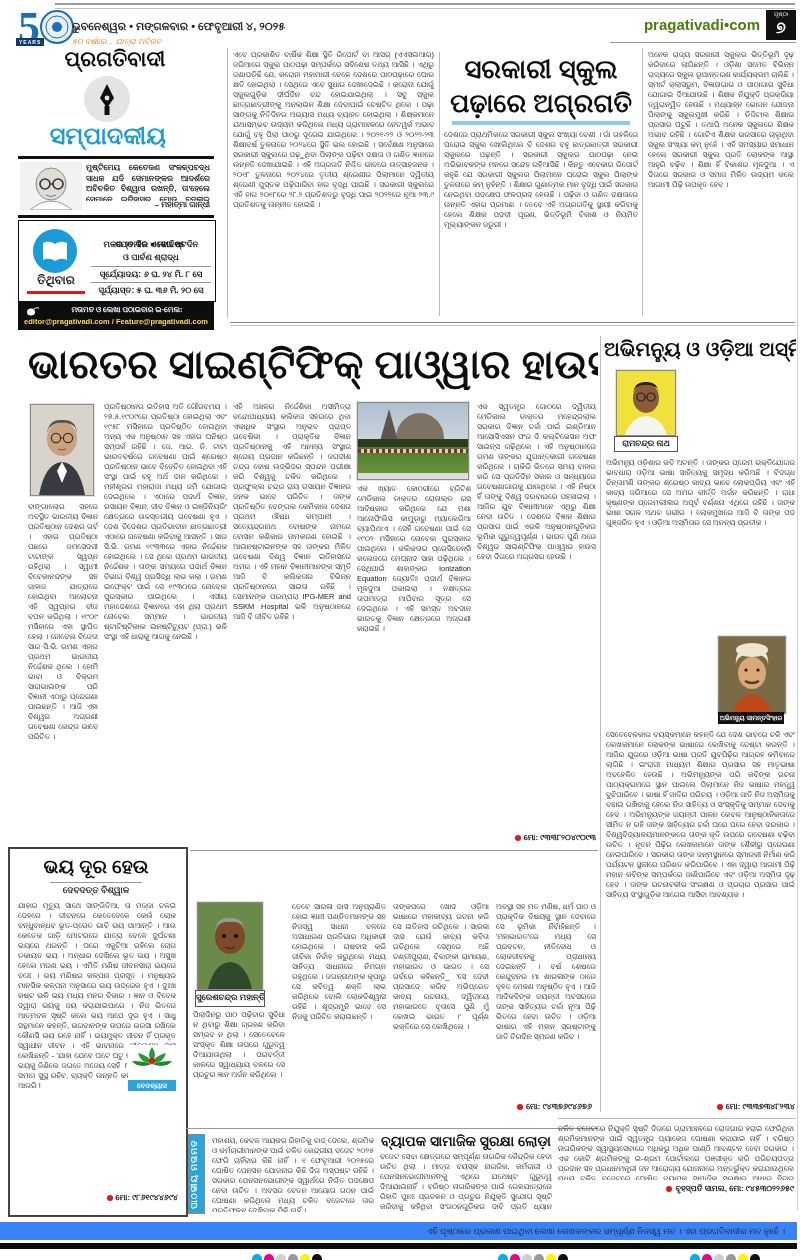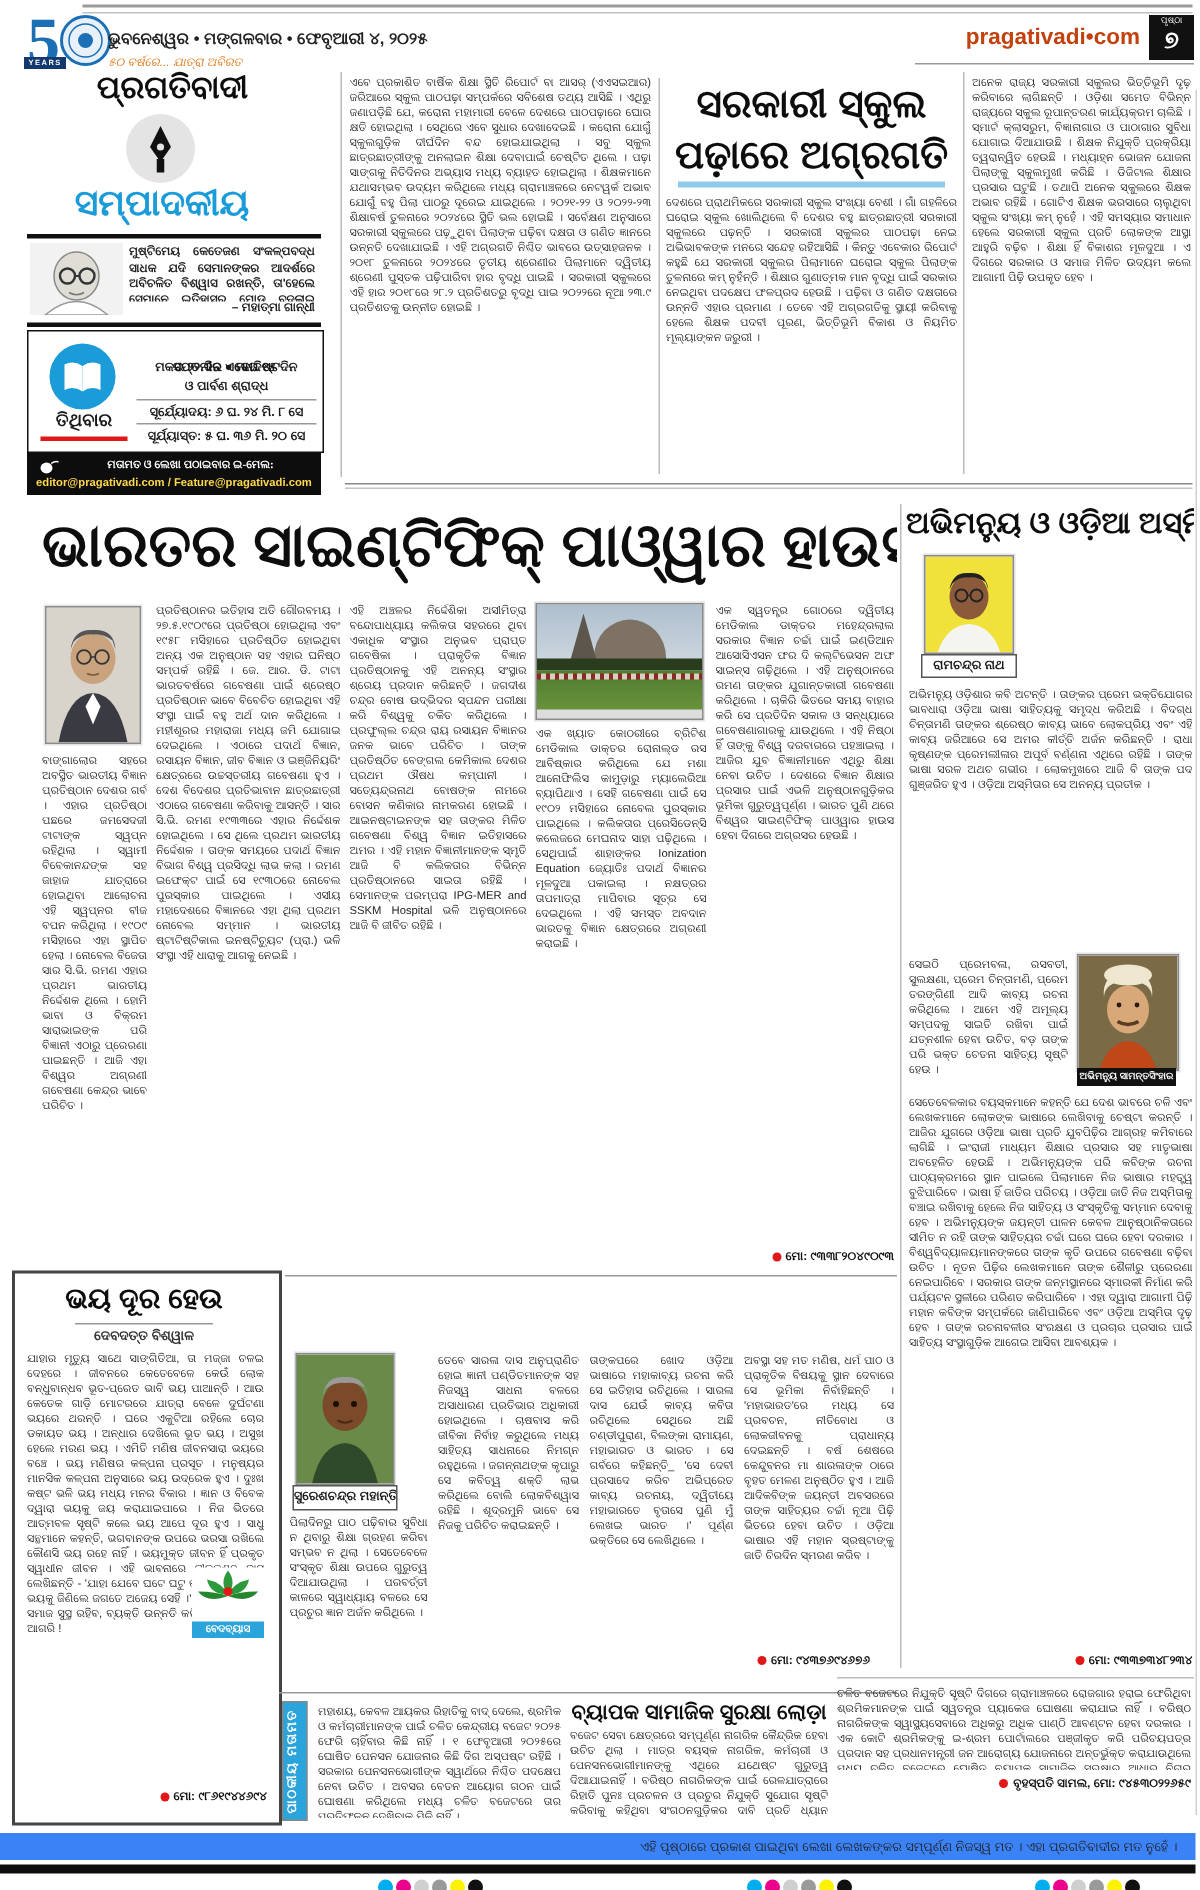--- a/index.html
+++ b/index.html
@@ -37,21 +37,21 @@
     <svg class="abs" style="left:22px;top:2px;" width="34" height="34" viewBox="0 0 34 34">
       <circle cx="17" cy="17" r="16" fill="#e8f0fa" stroke="#1b6fb5" stroke-width="2"></circle>
       <circle cx="17" cy="17" r="11" fill="none" stroke="#1b6fb5" stroke-width="1"></circle>
       <circle cx="17" cy="17" r="5" fill="#1b6fb5"></circle>
     </svg>
   </div>
 
   <div class="abs" style="left:72px;top:20px;width:300px;height:14px;font-size:11px;font-weight:bold;color:#222;overflow:hidden;white-space:nowrap;">ଭୁବନେଶ୍ୱର • ମଙ୍ଗଳବାର • ଫେବୃଆରୀ ୪, ୨୦୨୫</div>
   <div class="abs" style="left:72px;top:37px;width:200px;height:11px;font-size:8px;font-style:italic;color:#e07818;overflow:hidden;white-space:nowrap;">୫୦ ବର୍ଷରେ... ଯାତ୍ରା ଅବିରତ</div>
 
-  <div class="abs" style="left:620px;top:16px;width:140px;height:20px;font-size:15px;font-weight:bold;color:#c2410c;text-align:right;white-space:nowrap;">pragativadi•com</div>
+  <div class="abs" style="left:620px;top:16px;width:140px;height:20px;font-size:15px;font-weight:bold;color:#4d7c0f;text-align:right;white-space:nowrap;">pragativadi•com</div>
   <div class="abs" style="left:766px;top:10px;width:30px;height:30px;background:#111;color:#fff;text-align:center;overflow:hidden;">
     <div style="font-size:6px;line-height:9px;">ପୃଷ୍ଠା</div>
     <div style="font-size:16px;font-weight:bold;line-height:18px;">୭</div>
   </div>
   <div class="abs" style="left:610px;top:42px;width:186px;height:1px;background:#999;"></div>
 
   <div class="abs center" style="left:40px;top:47px;width:150px;height:26px;font-size:21px;font-weight:bold;color:#0d0d0d;overflow:hidden;white-space:nowrap;">ପ୍ରଗତିବାଦୀ</div>
   <div class="abs" style="left:84px;top:76px;width:46px;height:46px;border-radius:50%;background:#e4e4e4;">
     <svg width="46" height="46" viewBox="0 0 46 46">
       <polygon points="23,8 30,22 23,32 16,22" fill="#111"></polygon>
@@ -156,21 +156,20 @@
       <ellipse cx="29" cy="27" rx="13" ry="15" fill="#8a5a3a"></ellipse>
       <path d="M16 22 Q18 10 29 11 Q40 10 42 22 L40 17 Q34 13 29 14 Q23 13 18 18 Z" fill="#222"></path>
       <circle cx="24" cy="26" r="4" fill="none" stroke="#222" stroke-width="1.2"></circle>
       <circle cx="34" cy="26" r="4" fill="none" stroke="#222" stroke-width="1.2"></circle>
       <line x1="28" y1="26" x2="30" y2="26" stroke="#222" stroke-width="1"></line>
       <path d="M8 64 Q14 46 29 45 Q44 46 50 64 Z" fill="#f5f5f0"></path>
     </svg>
   </div>
   <div class="abs caption-bar" style="left:614px;top:436px;width:62px;height:14px;white-space:nowrap;">ରାମଚନ୍ଦ୍ର ନାଥ</div>
   <div class="abs body-txt" style="left:606px;top:458px;width:189px;height:176px;">ଅଭିମନ୍ୟୁ ଓଡ଼ିଶାର କବି ଅଟନ୍ତି । ତାଙ୍କର ପ୍ରେମ ଭକ୍ତିଯୋଗର ଭାବଧାରା ଓଡ଼ିଆ ଭାଷା ସାହିତ୍ୟକୁ ସମୃଦ୍ଧ କରିଅଛି । ବିଦଗ୍ଧ ଚିନ୍ତାମଣି ତାଙ୍କର ଶ୍ରେଷ୍ଠ କାବ୍ୟ ଭାବେ ଲୋକପ୍ରିୟ ଏବଂ ଏହି କାବ୍ୟ ଜରିଆରେ ସେ ଅମର କୀର୍ତ୍ତି ଅର୍ଜନ କରିଛନ୍ତି । ରାଧା କୃଷ୍ଣଙ୍କ ପ୍ରେମଲୀଳାର ଅପୂର୍ବ ବର୍ଣ୍ଣନା ଏଥିରେ ରହିଛି । ତାଙ୍କ ଭାଷା ସରଳ ଅଥଚ ଗଭୀର । ଲୋକମୁଖରେ ଆଜି ବି ତାଙ୍କ ପଦ ଗୁଞ୍ଜରିତ ହୁଏ । ଓଡ଼ିଆ ଅସ୍ମିତାର ସେ ଅନନ୍ୟ ପ୍ରତୀକ ।</div>
-  <div class="abs body-txt" style="left:606px;top:638px;width:106px;height:88px;">ସେଇଠି ପ୍ରେମବଳା, ରସବତୀ, ସୁଲକ୍ଷଣା, ପ୍ରେମ ଚିନ୍ତାମଣି, ପ୍ରେମ ତରଙ୍ଗିଣୀ ଆଦି କାବ୍ୟ ରଚନା କରିଥିଲେ । ଆମେ ଏହି ଅମୂଲ୍ୟ ସମ୍ପଦକୁ ସାଇତି ରଖିବା ପାଇଁ ଯତ୍ନଶୀଳ ହେବା ଉଚିତ, ବଡ଼ ତାଙ୍କ ପରି ଭକ୍ତ ଚେତନା ସାହିତ୍ୟ ସୃଷ୍ଟି ହେଉ ।</div>
   <div class="abs photo-frame" style="left:718px;top:636px;width:66px;height:76px;">
     <svg width="66" height="76" viewBox="0 0 66 76">
       <rect width="66" height="76" fill="#7a6a46"></rect>
       <ellipse cx="33" cy="36" rx="14" ry="16" fill="#d8a878"></ellipse>
       <path d="M17 28 Q15 12 33 10 Q51 12 49 28 Q49 18 33 16 Q17 18 17 28 Z" fill="#efe6cf"></path>
       <ellipse cx="33" cy="13" rx="16" ry="7" fill="#efe6cf"></ellipse>
       <path d="M26 44 Q33 48 40 44" stroke="#5a3a22" stroke-width="2.4" fill="none"></path>
       <circle cx="27" cy="33" r="1.6" fill="#2a1a0e"></circle>
       <circle cx="39" cy="33" r="1.6" fill="#2a1a0e"></circle>
       <path d="M14 76 Q20 58 33 57 Q46 58 52 76 Z" fill="#c04818"></path>
@@ -209,21 +208,21 @@
       <circle cx="38" cy="33" r="2" fill="#1a0e06"></circle>
       <path d="M27 44 Q32 47 37 44" stroke="#4a2a14" stroke-width="1.4" fill="none"></path>
       <path d="M10 86 Q16 60 32 59 Q48 60 54 86 Z" fill="#2e4a2a"></path>
     </svg>
   </div>
   <div class="abs caption-bar" style="left:195px;top:990px;width:68px;height:15px;white-space:nowrap;">ସୁରେଶଚନ୍ଦ୍ର ମହାନ୍ତି</div>
   <div class="abs body-txt" style="left:193px;top:1010px;width:92px;height:112px;">ପିଲାଦିନରୁ ପାଠ ପଢ଼ିବାର ସୁବିଧା ନ ଥିବାରୁ ଶିକ୍ଷା ଗ୍ରହଣ କରିବା ସମ୍ଭବ ନ ଥିଲା । ସେତେବେଳେ ସଂସ୍କୃତ ଶିକ୍ଷା ଉପରେ ଗୁରୁତ୍ୱ ଦିଆଯାଉଥିଲା । ପରବର୍ତ୍ତୀ କାଳରେ ସ୍ୱାଧ୍ୟାୟ ବଳରେ ସେ ପ୍ରଚୁର ଜ୍ଞାନ ଅର୍ଜନ କରିଥିଲେ ।</div>
   <div class="abs body-txt" style="left:292px;top:902px;width:94px;height:220px;">ତେବେ ସାରଳା ଦାସ ଅନୁପ୍ରାଣିତ ହୋଇ ଜ୍ଞାନୀ ପଣ୍ଡିତମାନଙ୍କ ସହ ନିଜସ୍ୱ ସାଧନା ବଳରେ ଅସାଧାରଣ ପ୍ରତିଭାର ଅଧିକାରୀ ହୋଇଥିଲେ । ଚାଷବାସ କରି ଜୀବିକା ନିର୍ବାହ କରୁଥିଲେ ମଧ୍ୟ ସାହିତ୍ୟ ସାଧନାରେ ନିମଗ୍ନ ରହୁଥିଲେ । ଜଗନ୍ନାଥଙ୍କ କୃପାରୁ ସେ କବିତ୍ୱ ଶକ୍ତି ଲାଭ କରିଥିଲେ ବୋଲି ଲୋକବିଶ୍ୱାସ ରହିଛି । ଶୂଦ୍ରମୁନି ଭାବେ ସେ ନିଜକୁ ପରିଚିତ କରାଇଛନ୍ତି ।</div>
   <div class="abs body-txt" style="left:393px;top:902px;width:96px;height:220px;">ତାଙ୍କପରେ ଖୋଦ ଓଡ଼ିଆ ଭାଷାରେ ମହାକାବ୍ୟ ରଚନା କରି ସେ ଇତିହାସ ରଚିଥିଲେ । ସାରଳା ଦାସ ଯେଉଁ କାବ୍ୟ କବିତା ରଚିଥିଲେ ସେଥିରେ ଅଛି ଚଣ୍ଡୀପୁରାଣ, ବିଲଙ୍କା ରାମାୟଣ, ମହାଭାରତ ଓ ଭାରତ । ସେ ଗର୍ବରେ କହିଛନ୍ତି_ 'ସେ ଦେବୀ ପ୍ରସାଦେ କରିବ ଅଭିପ୍ରେତ କାବ୍ୟ ରଚନାୟ, ଦ୍ୱିତୀୟେ ମହାଭାରତେ ବୃତାସେ ପୁଣି ମୁଁ ଲେଖଇ ଭାରତ ।' ପୂର୍ଣ୍ଣ ଭକ୍ତିରେ ସେ ଲେଖିଥିଲେ ।</div>
   <div class="abs body-txt" style="left:496px;top:902px;width:100px;height:196px;">ଅବସ୍ଥା ସହ ମତ ମଣିଷ, ଧର୍ମ ପାଠ ଓ ପ୍ରାକୃତିକ ବିଷୟକୁ ସ୍ଥାନ ଦେବାରେ ସେ ଭୂମିକା ନିର୍ବାହିଛନ୍ତି । 'ମହାଭାରତ'ରେ ମଧ୍ୟ ସେ ପ୍ରବଚନ, ନୀତିବୋଧ ଓ ଲୋକଜୀବନକୁ ପ୍ରାଧାନ୍ୟ ଦେଇଛନ୍ତି । ବର୍ଷ ଶେଷରେ କେନ୍ଦୁବନର ମା ଶାରଳାଙ୍କ ଠାରେ ବୃହତ ମେଳଣ ଅନୁଷ୍ଠିତ ହୁଏ । ଆଜି ଆଦିକବିଙ୍କ ଜୟନ୍ତୀ ଅବସରରେ ତାଙ୍କ ସାହିତ୍ୟର ଚର୍ଚ୍ଚା ନୂଆ ପିଢ଼ି ଭିତରେ ହେବା ଉଚିତ । ଓଡ଼ିଆ ଭାଷାର ଏହି ମହାନ ସ୍ରଷ୍ଟାଙ୍କୁ ଜାତି ଚିରଦିନ ସ୍ମରଣ କରିବ ।</div>
-  <div class="abs phone-line" style="left:480px;top:1102px;width:100px;"><span class="red-dot"></span><span>ମୋ: ୯୪୩୭୬୯୪୬୭୬</span></div>
+  <div class="abs phone-line" style="left:492px;top:1102px;width:100px;"><span class="red-dot"></span><span>ମୋ: ୯୪୩୭୬୯୪୬୭୬</span></div>
 
   <div class="abs" style="left:186px;top:1128px;width:412px;height:1px;background:#999;"></div>
   <div class="abs" style="left:558px;top:1118px;width:238px;height:1px;background:#bbb;"></div>
   <div class="abs v-label" style="left:188px;top:1134px;width:15px;height:78px;background:#2aa4da;border:1px solid #888;">ପାଠକୀୟ ମତାମତ</div>
   <div class="abs body-txt" style="left:212px;top:1136px;width:162px;height:76px;">ମହାଶୟ, କେବଳ ଆୟକର ରିହାତିକୁ ବାଦ୍ ଦେଲେ, ଶ୍ରମିକ ଓ କର୍ମଚାରୀମାନଙ୍କ ପାଇଁ ଚଳିତ କେନ୍ଦ୍ରୀୟ ବଜେଟ ୨୦୨୫ ଫେରି ଚାହିଁବାର କିଛି ନାହିଁ । ୧ ଫେବୃଆରୀ ୨୦୨୫ରେ ଘୋଷିତ ପେନସନ ଯୋଜନାର କିଛି ଦିଗ ଅସ୍ପଷ୍ଟ ରହିଛି । ସରକାର ପେନସନଭୋଗୀଙ୍କ ସ୍ୱାର୍ଥରେ ନିଶ୍ଚିତ ପଦକ୍ଷେପ ନେବା ଉଚିତ । ଅବସର ବେତନ ଆୟୋଗ ଗଠନ ପାଇଁ ଘୋଷଣା କରିଥିଲେ ମଧ୍ୟ ଚଳିତ ବଜେଟରେ ତାର ପ୍ରତିଫଳନ ଦେଖିବାକୁ ମିଳି ନାହିଁ ।</div>
   <div class="abs headline center" style="left:380px;top:1132px;width:172px;height:18px;font-size:14px;line-height:18px;white-space:nowrap;">ବ୍ୟାପକ ସାମାଜିକ ସୁରକ୍ଷା ଲୋଡ଼ା</div>
   <div class="abs body-txt" style="left:380px;top:1152px;width:172px;height:60px;">ବଜେଟ ସେବା କ୍ଷେତ୍ରରେ ସମ୍ପୂର୍ଣ୍ଣ ନାଗରିକ କୈନ୍ଦ୍ରିକ ହେବା ଉଚିତ ଥିଲା । ମାତ୍ର ବୟସ୍କ ନାଗରିକ, କର୍ମଚାରୀ ଓ ପେନସନଭୋଗୀମାନଙ୍କୁ ଏଥିରେ ଯଥେଷ୍ଟ ଗୁରୁତ୍ୱ ଦିଆଯାଇନାହିଁ । ବରିଷ୍ଠ ନାଗରିକଙ୍କ ପାଇଁ ରେଳଯାତ୍ରାରେ ରିହାତି ପୁନଃ ପ୍ରଚଳନ ଓ ପ୍ରଚୁର ନିଯୁକ୍ତି ସୁଯୋଗ ସୃଷ୍ଟି କରିବାକୁ କହିଥିବା ସଂଗଠନଗୁଡ଼ିକର ଦାବି ପ୍ରତି ଧ୍ୟାନ ଦିଆଯାଇ ନାହିଁ । ସରକାର ଏ ଦିଗରେ ତୁରନ୍ତ ପଦକ୍ଷେପ ନେବା ଜରୁରୀ ।</div>
   <div class="abs body-txt" style="left:558px;top:1124px;width:236px;height:56px;">ଚଳିତ ବଜ‌େଟରେ ନିଯୁକ୍ତି ସୃଷ୍ଟି ଦିଗରେ ଗ୍ରାମାଞ୍ଚଳରେ ରୋଜଗାର ହରାଇ ଫେରିଥିବା ଶ୍ରମିକମାନଙ୍କ ପାଇଁ ସ୍ୱତନ୍ତ୍ର ପ୍ୟାକେଜ ଘୋଷଣା କରାଯାଇ ନାହିଁ । ବରିଷ୍ଠ ନାଗରିକଙ୍କ ସ୍ୱାସ୍ଥ୍ୟସେବାରେ ଅଧିକରୁ ଅଧିକ ପାଣ୍ଠି ଆବଣ୍ଟନ ହେବା ଦରକାର । ଏକ କୋଟି ଶ୍ରମିକଙ୍କୁ ଇ-ଶ୍ରମ ପୋର୍ଟାଲରେ ପଞ୍ଜୀକୃତ କରି ପରିଚୟପତ୍ର ପ୍ରଦାନ ସହ ପ୍ରଧାନମନ୍ତ୍ରୀ ଜନ ଆରୋଗ୍ୟ ଯୋଜନାରେ ଅନ୍ତର୍ଭୁକ୍ତ କରାଯାଉଥିଲେ ମଧ୍ୟ ଚଳିତ ବଜେଟରେ ଘୋଷିତ ବ୍ୟାପକ ସାମାଜିକ ସୁରକ୍ଷାର ଆଧାର ବିଚାର ଅସ୍ପଷ୍ଟ ରହିଯାଇଛି ।</div>
   <div class="abs phone-line" style="left:600px;top:1184px;width:194px;"><span class="red-dot"></span><span>ବୃହସ୍ପତି ସାମଲ, ମୋ: ୯୪୫୩୦୨୨୬୫୯</span></div>
 

